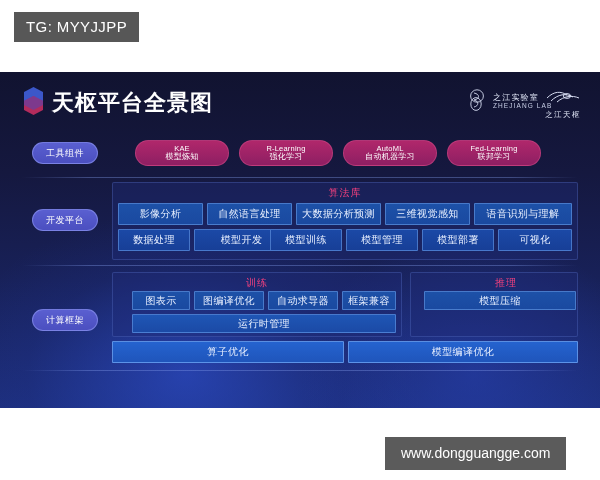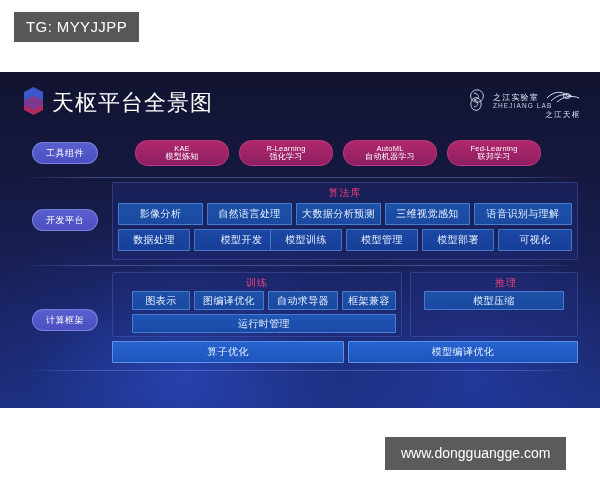--- a/index.html
+++ b/index.html
@@ -81,21 +81,21 @@
   .hdr-logo-mark {
     position: absolute;
     left: 24px; top: 15px;
     width: 19px; height: 28px;
   }
   .hdr-title {
     position: absolute;
     left: 52px; top: 16px;
     color: #ffffff;
     font-size: 22px;
-    font-weight: normal;
+    font-weight: bold;
     letter-spacing: 1px;
     white-space: nowrap;
   }
 
   .brand-zj {
     position: absolute;
     left: 466px; top: 16px;
     display: flex; align-items: center; gap: 5px;
   }
   .brand-zj-txt { display: flex; flex-direction: column; line-height: 1.05; }
@@ -288,21 +288,21 @@
 
       <div class="tile" style="left:132px; top:219px; width:58px; height:19px">图表示</div>
       <div class="tile" style="left:194px; top:219px; width:70px; height:19px">图编译优化</div>
       <div class="tile" style="left:268px; top:219px; width:70px; height:19px">自动求导器</div>
       <div class="tile" style="left:342px; top:219px; width:54px; height:19px">框架兼容</div>
       <div class="tile wide" style="left:132px; top:242px; width:264px; height:19px">运行时管理</div>
 
       <div class="group-box" style="left:410px; top:200px; width:168px; height:65px"></div>
       <div class="group-title" style="left:410px; top:204px; width:192px">推理</div>
 
-      <div class="tile" style="left:424px; top:219px; width:140px; height:19px">模型压缩</div>
+      <div class="tile" style="left:424px; top:219px; width:152px; height:19px">模型压缩</div>
 
       <div class="tile bright" style="left:112px; top:269px; width:232px; height:22px">算子优化</div>
       <div class="tile bright" style="left:348px; top:269px; width:230px; height:22px">模型编译优化</div>
 
     </div>
   </div>
 
   <div class="site-badge">www.dongguangge.com</div>
 
 </div>

